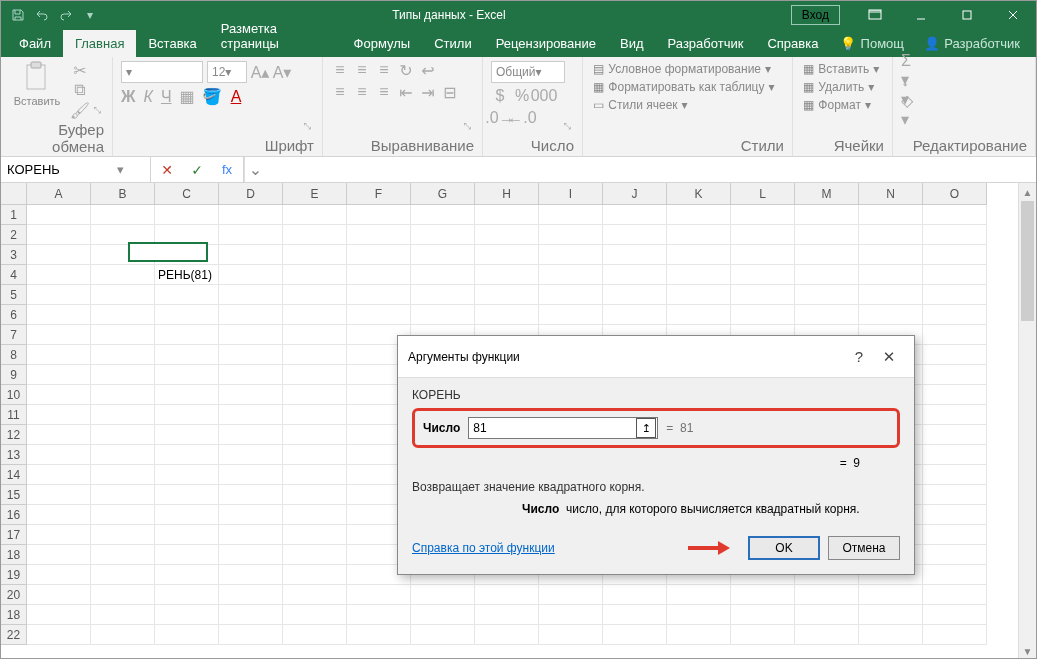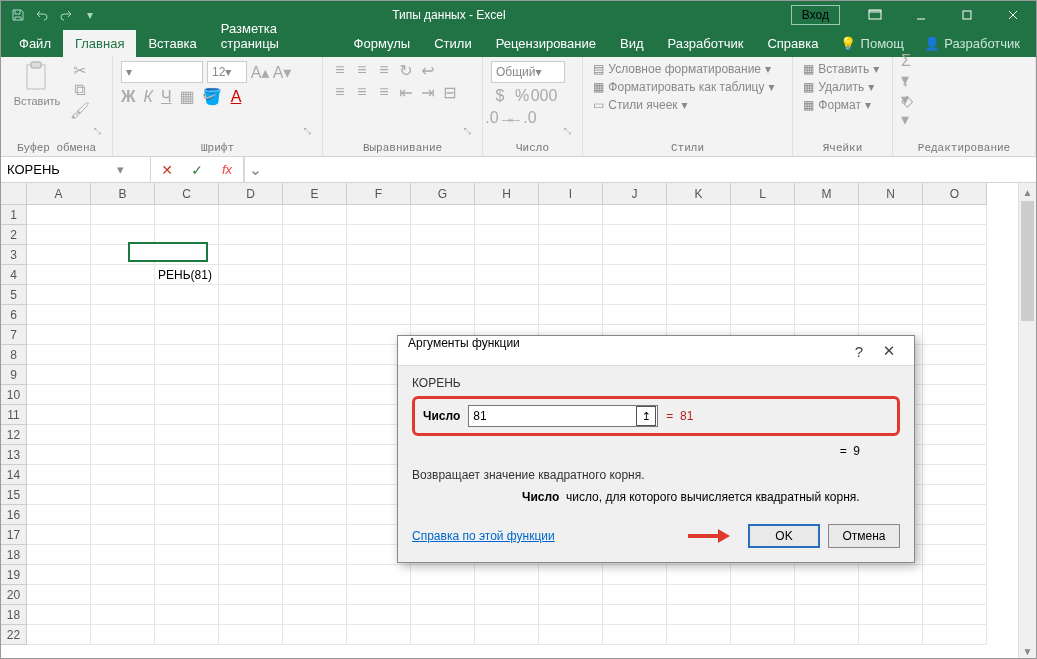--- a/index.html
+++ b/index.html
@@ -17,21 +17,21 @@
 
 .tabs { background: #217346; height: 28px; display: flex; align-items: flex-end; padding: 0 6px; gap: 0; color: #fff; font-size: 13px; }
 .tab { padding: 6px 12px; cursor: pointer; color: #fff; }
 .tab.on { background: #f3f3f3; color: #217346; }
 .tab-spacer { flex: 1; }
 .tab-ico { display: flex; align-items: center; gap: 4px; padding: 6px 10px; color: #c9e5d8; }
 
 
 .ribbon { background: #f3f3f3; height: 100px; border-bottom: 1px solid #d4d4d4; display: flex; position: relative; }
 .rgroup { border-right: 1px solid #e0e0e0; padding: 4px 8px 2px; display: flex; flex-direction: column; justify-content: space-between; }
-.rgroup-label { text-align: center; font-size: 11px; color: #777; padding-top: 2px; font-family: Liberation Mono, monospace; }
+.rgroup-label { text-align: right; font-size: 15px; color: #777; padding-top: 2px; }
 .rgroup-body { display: flex; align-items: flex-start; gap: 6px; flex: 1; }
 .big-btn { display: flex; flex-direction: column; align-items: center; justify-content: center; gap: 2px; width: 56px; color: #888; font-size: 11px; }
 .ico-stack { display: flex; flex-direction: column; gap: 2px; }
 .sml { width: 18px; height: 18px; color: #aaa; display: flex; align-items: center; justify-content: center; }
 .ribbon-row { display: flex; align-items: center; gap: 4px; color: #aaa; }
 .dd { border: 1px solid #ccc; background: #fff; height: 22px; font-size: 12px; color: #888; padding: 0 4px; display: inline-flex; align-items: center; }
 .num-fmt { width: 74px; }
 .font-name { width: 82px; }
 .font-size { width: 40px; }
 .txt-btn { display: flex; align-items: center; gap: 4px; color: #888; font-size: 12px; padding: 1px 2px; }
@@ -39,51 +39,51 @@
 .rgroup-inner { position: relative; height: 100%; }
 
 
 .fbar { height: 26px; border-bottom: 1px solid #d4d4d4; display: flex; align-items: stretch; background: #fff; }
 .name-box { width: 150px; border-right: 1px solid #d4d4d4; display: flex; align-items: center; padding: 0 6px; font-size: 13px; }
 .name-box input { border: none; outline: none; width: 110px; font-size: 13px; }
 .fb-btns { display: flex; align-items: center; border-right: 1px solid #d4d4d4; padding: 0 4px; gap: 6px; }
 .fb-btn { width: 24px; height: 24px; display: flex; align-items: center; justify-content: center; cursor: pointer; color: #666; font-size: 14px; }
 .fb-cancel { color: #c0392b; }
 .fb-ok { color: #2e7d32; }
-.fx-lbl { font-style: italic; font-size: 13px; color: #ef4444; }
+.fx-lbl { font-size: 13px; color: #3b82f6; }
 .formula-input { flex: 1; border: none; outline: none; padding: 0 8px; font-size: 13px; }
 
 
 .grid-wrap { position: relative; height: 477px; }
 .corner { position: absolute; left: 0; top: 0; width: 26px; height: 22px; background: #f0f0f0; border-right: 1px solid #ccc; border-bottom: 1px solid #ccc; }
 .col-hdrs { position: absolute; left: 26px; top: 0; right: 18px; height: 22px; display: flex; }
 .col-hdr { width: 64px; height: 22px; background: #f0f0f0; border-right: 1px solid #ccc; border-bottom: 1px solid #ccc; display: flex; align-items: center; justify-content: center; font-size: 12px; color: #555; cursor: pointer; }
 .row-hdrs { position: absolute; left: 0; top: 22px; width: 26px; bottom: 0; }
 .row-hdr { width: 26px; height: 20px; background: #f0f0f0; border-right: 1px solid #ccc; border-bottom: 1px solid #ccc; display: flex; align-items: center; justify-content: center; font-size: 12px; color: #555; cursor: pointer; }
 .cells { position: absolute; left: 26px; top: 22px; right: 18px; bottom: 0; }
 .cell-row { display: flex; }
 .cell { width: 64px; height: 20px; border-right: 1px solid #e6e6e6; border-bottom: 1px solid #e6e6e6; font-size: 12px; padding: 0 3px; display: flex; align-items: center; overflow: hidden; white-space: nowrap; }
 .active-cell { position: absolute; border: 2px solid #1a7a44; background: #fff; pointer-events: none; }
 .vscroll { position: absolute; right: 0; top: 0; width: 18px; bottom: 0; background: #f0f0f0; border-left: 1px solid #ddd; }
 .vscroll-thumb { position: absolute; left: 2px; right: 2px; top: 18px; height: 120px; background: #cdcdcd; }
 .vscroll-btn { position: absolute; left: 0; right: 0; height: 18px; display: flex; align-items: center; justify-content: center; color: #888; font-size: 10px; }
 
 
 .dialog { position: absolute; left: 396px; top: 334px; width: 518px; background: #f0f0f0; border: 1px solid #888; box-shadow: 3px 3px 10px rgba(0,0,0,0.3); font-size: 12px; }
-.dlg-title { height: 30px; display: flex; align-items: flex-start; padding: 0 10px; background: #fff; border-bottom: 1px solid #ddd; }
+.dlg-title { height: 42px; display: flex; align-items: center; padding: 0 10px; background: #fff; border-bottom: 1px solid #ddd; }
 .dlg-title-txt { flex: 1; font-size: 12px; }
 .dlg-close, .dlg-help { width: 30px; height: 30px; display: flex; align-items: center; justify-content: center; font-size: 15px; color: #444; cursor: pointer; }
 .dlg-body { padding: 10px 14px 14px; }
 .fn-name { font-size: 12px; color: #333; margin-bottom: 6px; }
 .arg-box { border: 3px solid #e03a2f; border-radius: 6px; padding: 6px 8px; display: flex; align-items: center; gap: 8px; }
 .arg-lbl { font-weight: bold; }
 .arg-input-wrap { display: flex; align-items: center; border: 1px solid #777; background: #fff; height: 22px; flex: 1; max-width: 190px; }
 .arg-input { border: none; outline: none; padding: 0 4px; flex: 1; font-size: 12px; width: 100%; }
 .ref-btn { width: 20px; height: 20px; border: 1px solid #555; margin: 0 1px; display: flex; align-items: center; justify-content: center; cursor: pointer; font-size: 11px; }
-.arg-eval { color: #b91c1c; }
+.arg-eval { color: #737373; }
 .result-row { text-align: right; padding: 8px 40px 0 0; }
 .desc { padding: 10px 0 4px; color: #333; }
 .arg-desc { padding: 4px 0 14px 150px; text-indent: -40px; }
 .arg-desc b { font-weight: bold; }
 .val-row { padding: 4px 0; }
 .help-link { color: #0066cc; text-decoration: underline; cursor: pointer; }
 .dlg-btns { display: flex; align-items: center; padding-top: 6px; }
 .dlg-spacer { flex: 1; }
 .arrow { color: #e03a2f; font-size: 22px; font-weight: bold; margin-right: 10px; display: flex; align-items: center; }
 .arrow-line { width: 30px; height: 4px; background: #e03a2f; }

